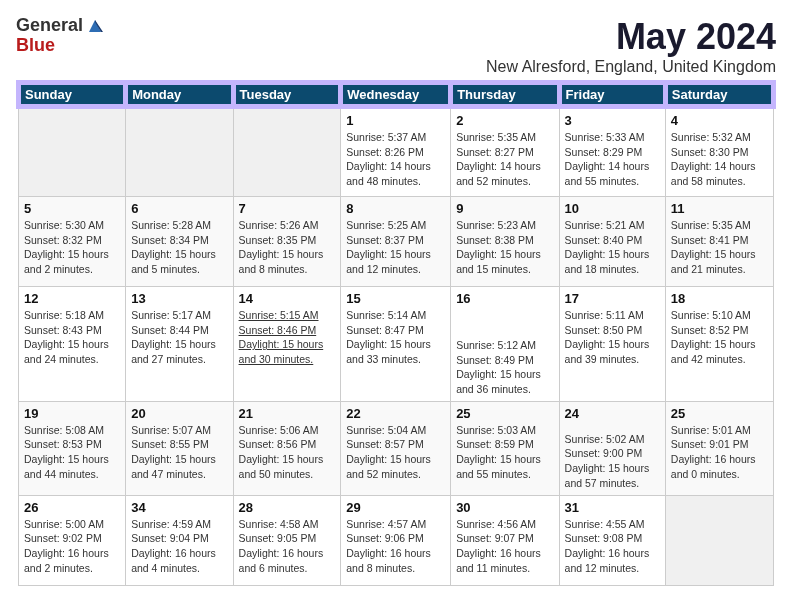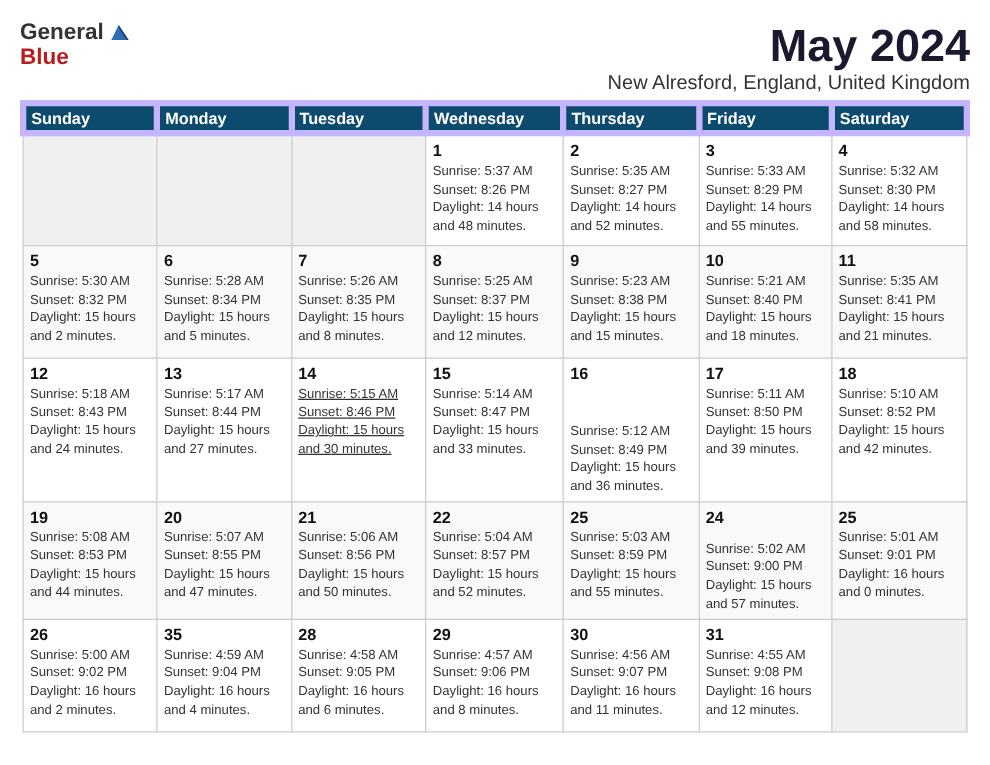--- a/index.html
+++ b/index.html
@@ -311,21 +311,21 @@
       </tr>
       <tr>
         <td>
           <div class="day-num">26</div>
           <div class="day-info" style="white-space: pre-line;">Sunrise: 5:00 AM
 Sunset: 9:02 PM
 Daylight: 16 hours
 and 2 minutes.</div>
         </td>
         <td>
-          <div class="day-num">35</div>
+          <div class="day-num">34</div>
           <div class="day-info" style="white-space: pre-line;">Sunrise: 4:59 AM
 Sunset: 9:04 PM
 Daylight: 16 hours
 and 4 minutes.</div>
         </td>
         <td>
           <div class="day-num">28</div>
           <div class="day-info" style="white-space: pre-line;">Sunrise: 4:58 AM
 Sunset: 9:05 PM
 Daylight: 16 hours

